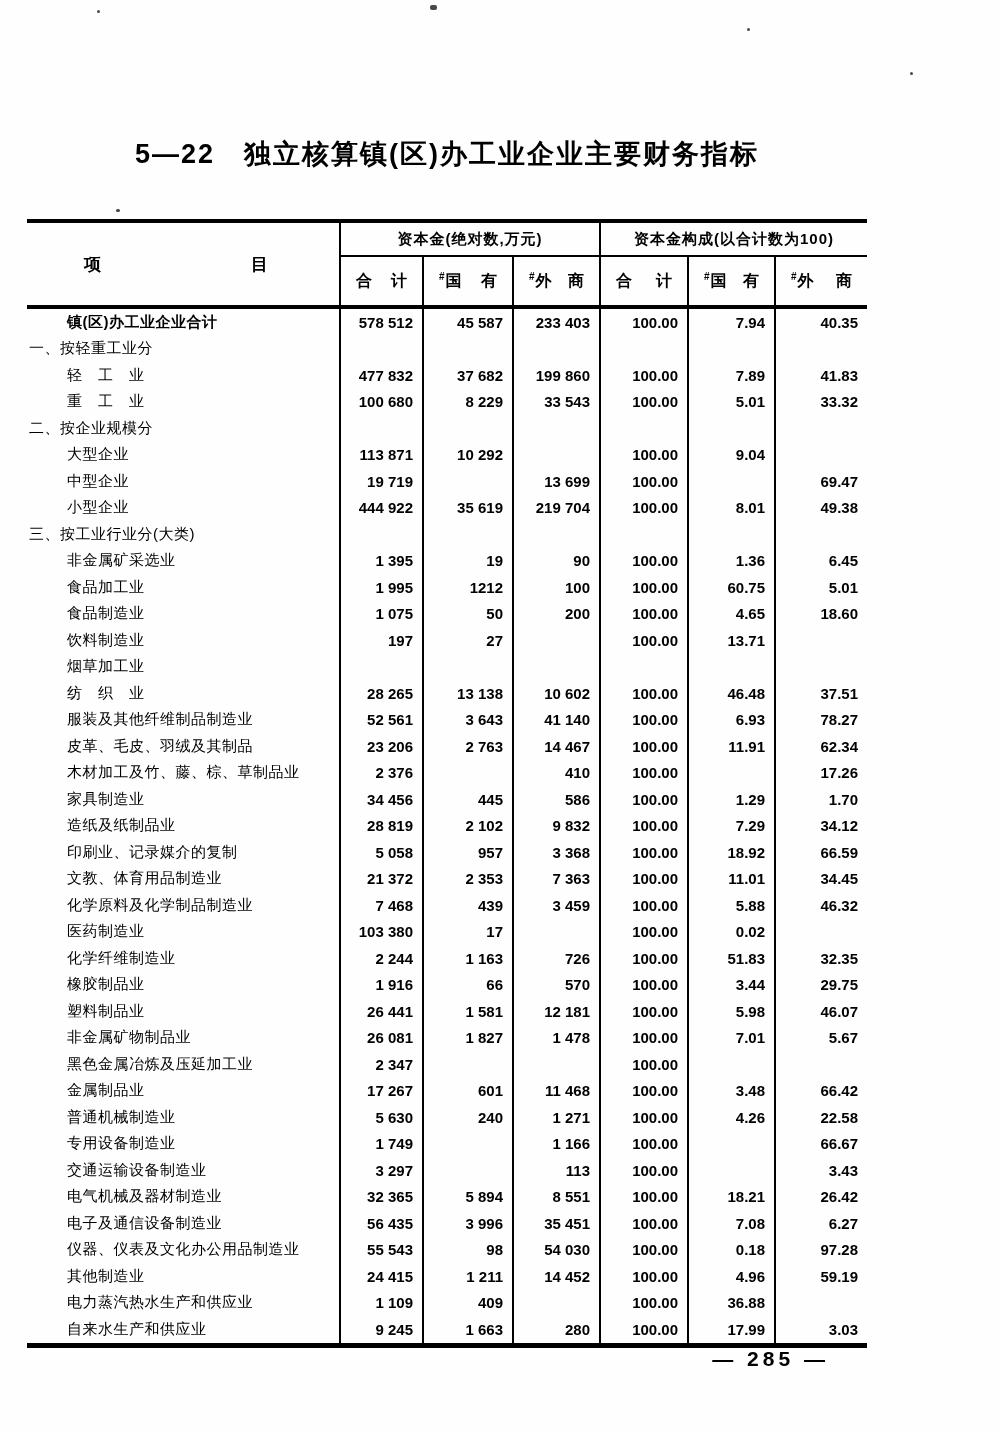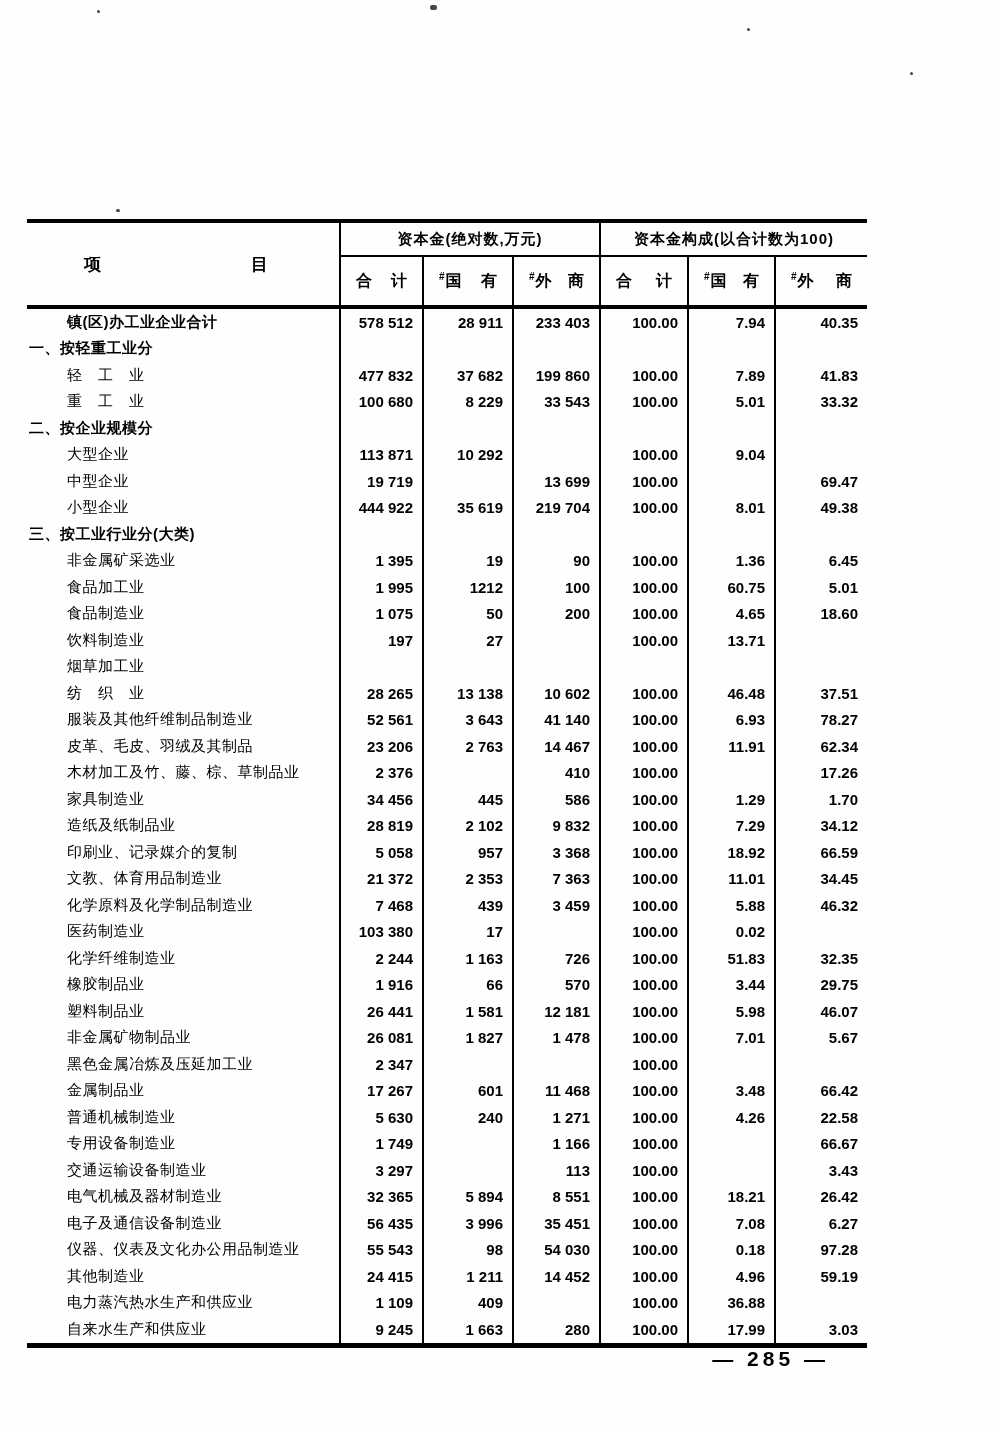--- a/index.html
+++ b/index.html
@@ -57,38 +57,39 @@
   .mark{font-size:10px;position:relative;top:-6px;margin-right:1px;font-weight:bold;}
 
   tbody td{
     height:26.5px;padding:0;font-size:15px;vertical-align:middle;
     border-right:2px solid #000;white-space:nowrap;overflow:hidden;
   }
   tbody td:last-child{border-right:0;}
   td.label{letter-spacing:.5px;}
   td.label.item{padding-left:40px;}
   td.label.total{padding-left:40px;font-weight:bold;}
-  td.label.section{padding-left:2px;font-weight:bold;}
+  td.label.section{padding-left:2px;font-weight:normal;}
   td.num{text-align:right;padding-right:9px;font-weight:bold;}
 
   .pageno{
     position:absolute;left:27px;top:1347px;width:840px;text-align:right;
     padding-right:38px;box-sizing:border-box;font-size:21px;font-weight:bold;letter-spacing:4px;
   }
 </style>
 </head>
 <body>
 
 <div class="page">
   <div class="speck s1"></div>
   <div class="speck s2"></div>
   <div class="speck s3"></div>
   <div class="speck s4"></div>
   <div class="speck s5"></div>
 
+  <div class="title">5—22　独立核算镇(区)办工业企业主要财务指标</div>
 
   <table class="main">
     <colgroup>
       <col class="c-item">
         <col class="c1">
         <col class="c2">
         <col class="c3">
       <col class="c4">
         <col class="c5">
         <col class="c6">
@@ -140,21 +141,21 @@
               <span><span class="mark">#</span>外</span>
               <span>商</span>
             </span>
           </th>
         </tr>
     </thead>
     <tbody id="table-body">
         <tr>
           <td class="label total">镇(区)办工业企业合计</td>
           <td class="num">578 512</td>
-          <td class="num">28 911</td>
+          <td class="num">45 587</td>
           <td class="num">233 403</td>
           <td class="num">100.00</td>
           <td class="num">7.94</td>
           <td class="num">40.35</td>
         </tr>
         <tr>
           <td class="label section">一、按轻重工业分</td>
           <td class="num"></td>
           <td class="num"></td>
           <td class="num"></td>

